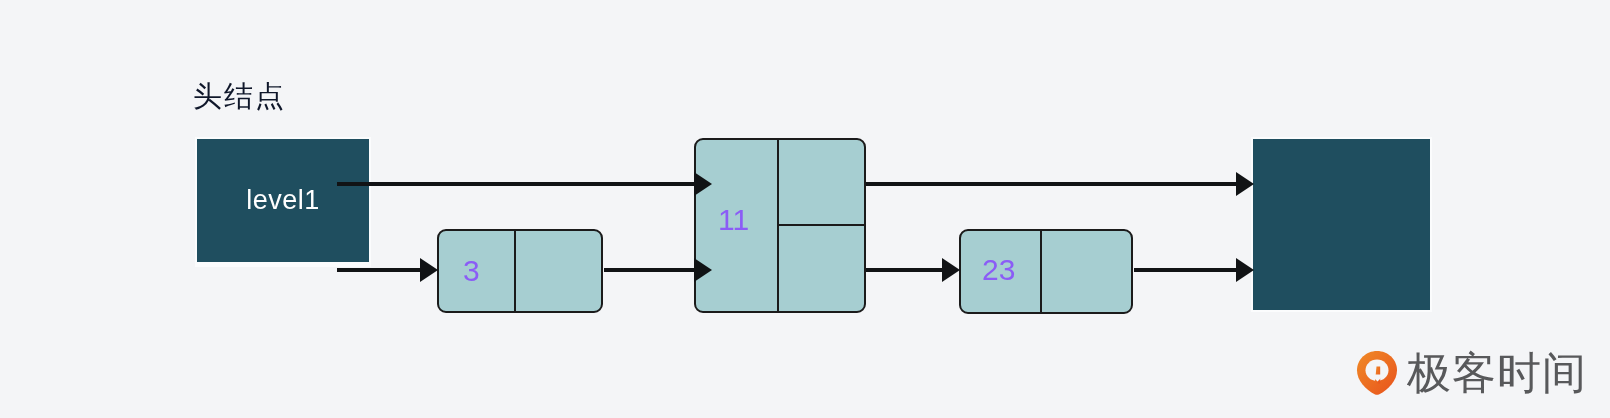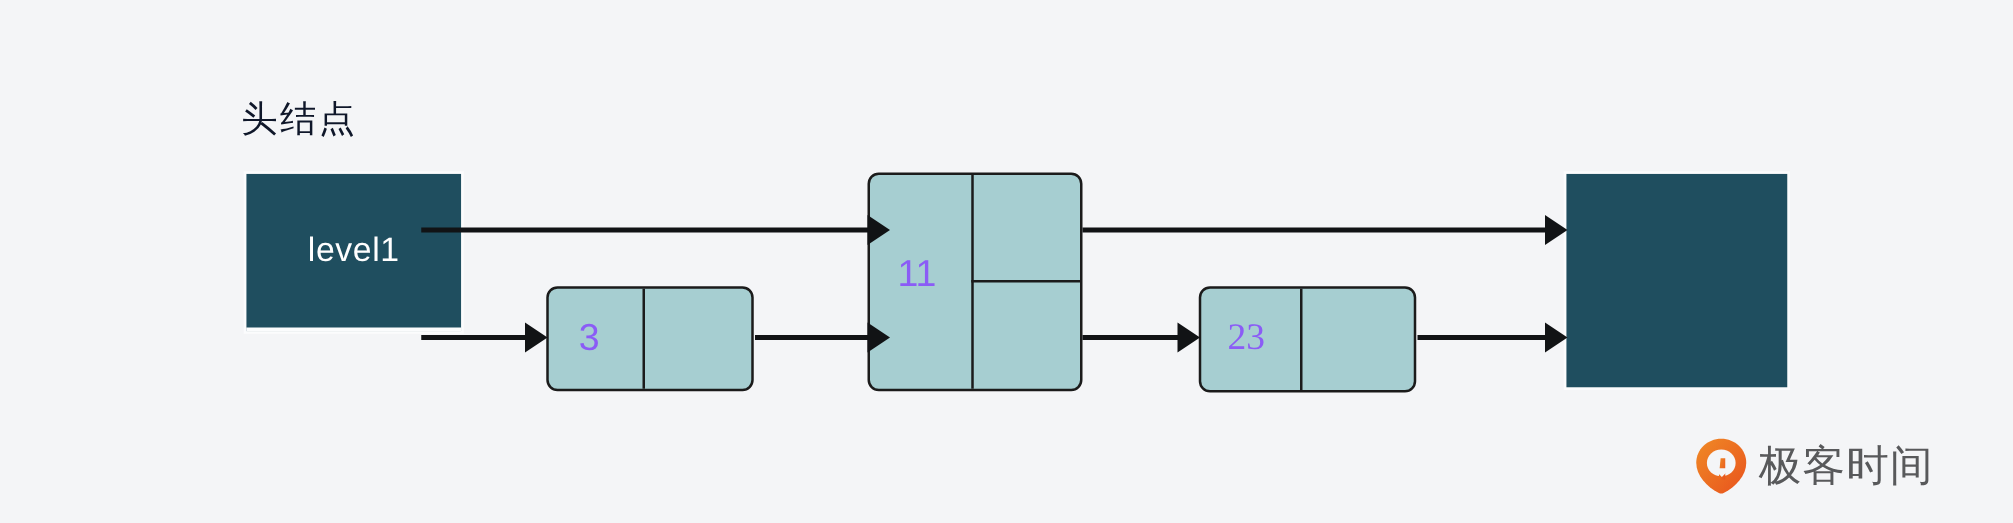--- a/index.html
+++ b/index.html
@@ -100,21 +100,21 @@
   #node-3-div { left: 514px; top: 231px; height: 80px; }
 
   
   #node-11 { left: 694px; top: 138px; width: 172px; height: 175px; }
   #node-11-key { left: 718px; top: 205px; }
   #node-11-div-v { left: 777px; top: 140px; height: 171px; }
   #node-11-div-h { left: 777px; top: 224px; width: 87px; }
 
   
   #node-23 { left: 959px; top: 229px; width: 174px; height: 85px; }
-  #node-23-key { left: 982px; top: 255px; font-family: Liberation Serif, serif; }
+  #node-23-key { left: 982px; top: 255px; }
   #node-23-div { left: 1040px; top: 231px; height: 81px; }
 
   
   #arrows {
     position: absolute;
     left: 0; top: 0;
     width: 1610px; height: 418px;
     pointer-events: none;
   }
   .arrow-line {
@@ -127,21 +127,21 @@
   
   #watermark {
     position: absolute;
     left: 1356px;
     top: 350px;
     display: flex;
     align-items: center;
     gap: 9px;
   }
   #watermark-text {
-    font-size: 34px;
+    font-size: 44px;
     color: #58595b;
     letter-spacing: 1px;
     line-height: 1;
   }
 </style>
 </head>
 <body>
 
 <div id="canvas">
 

